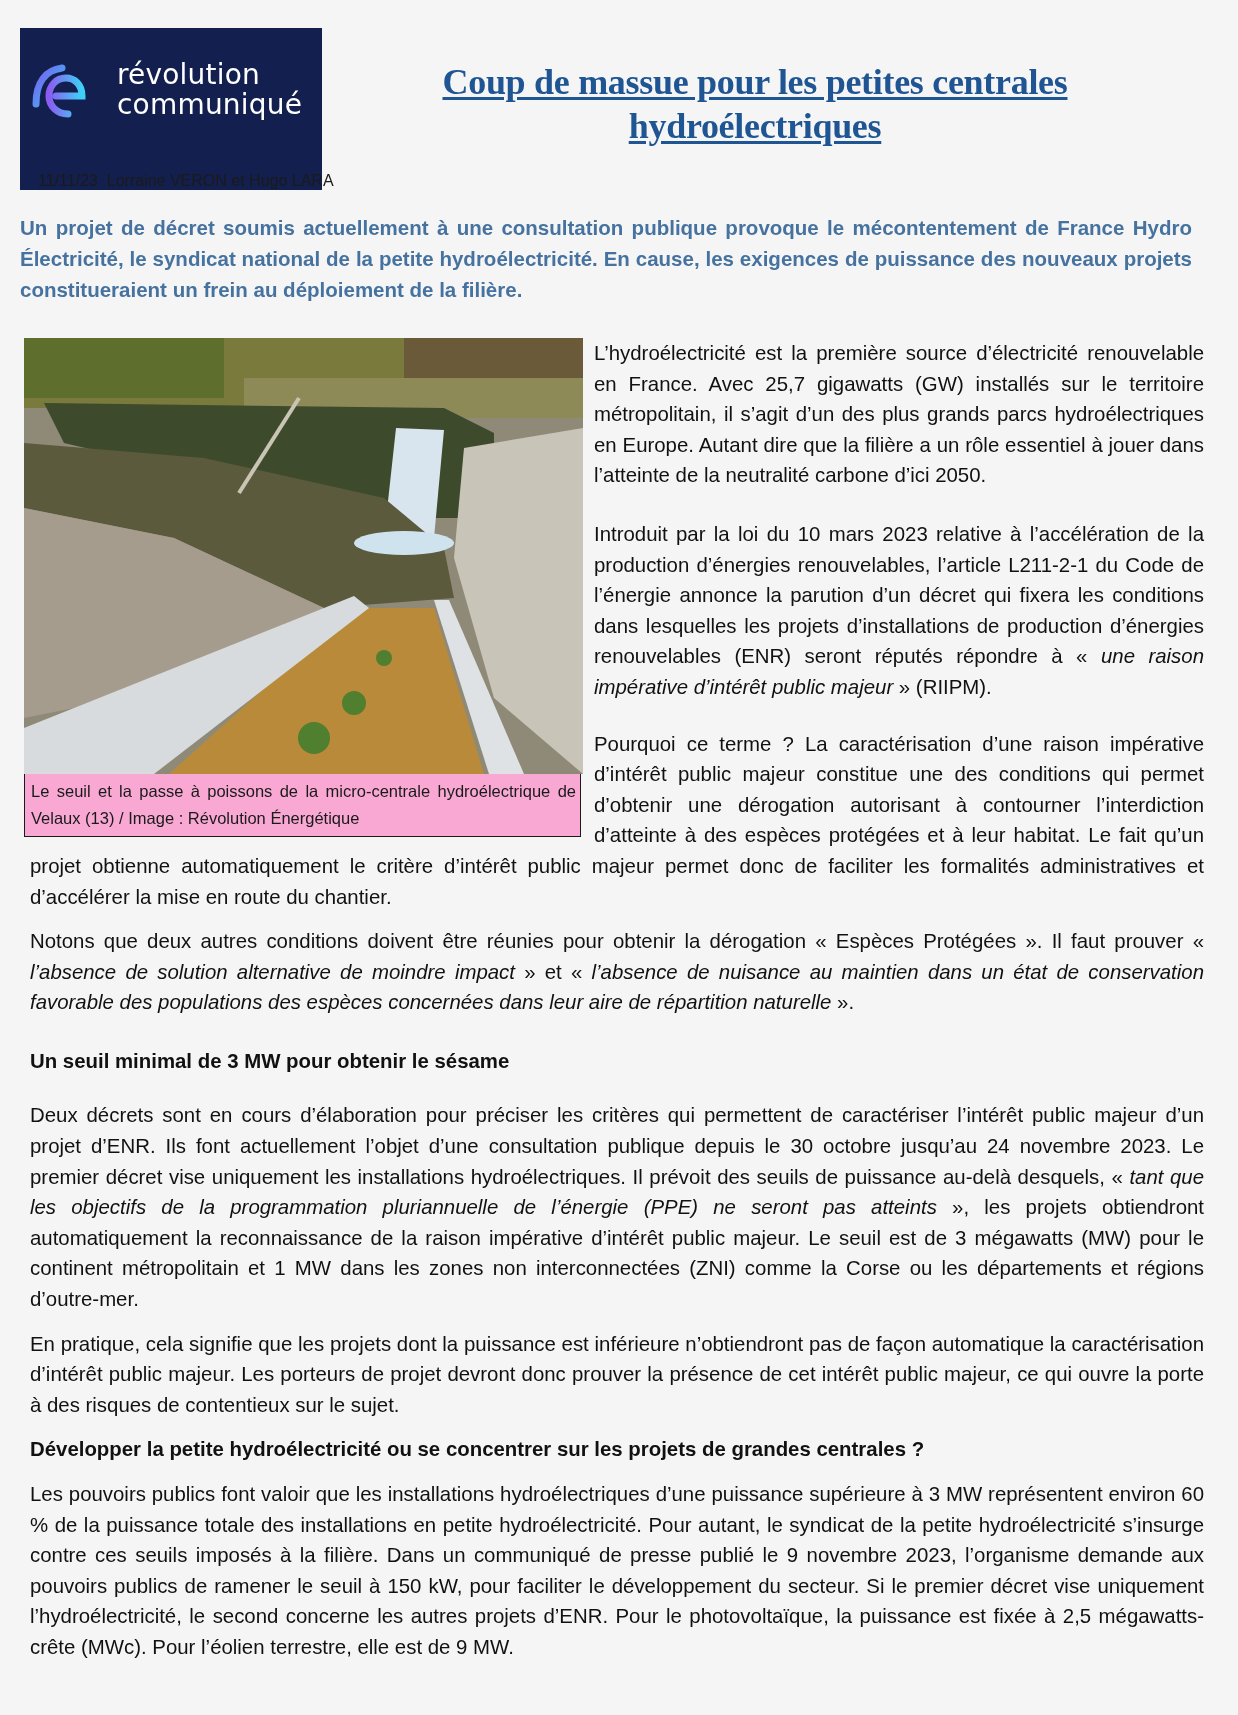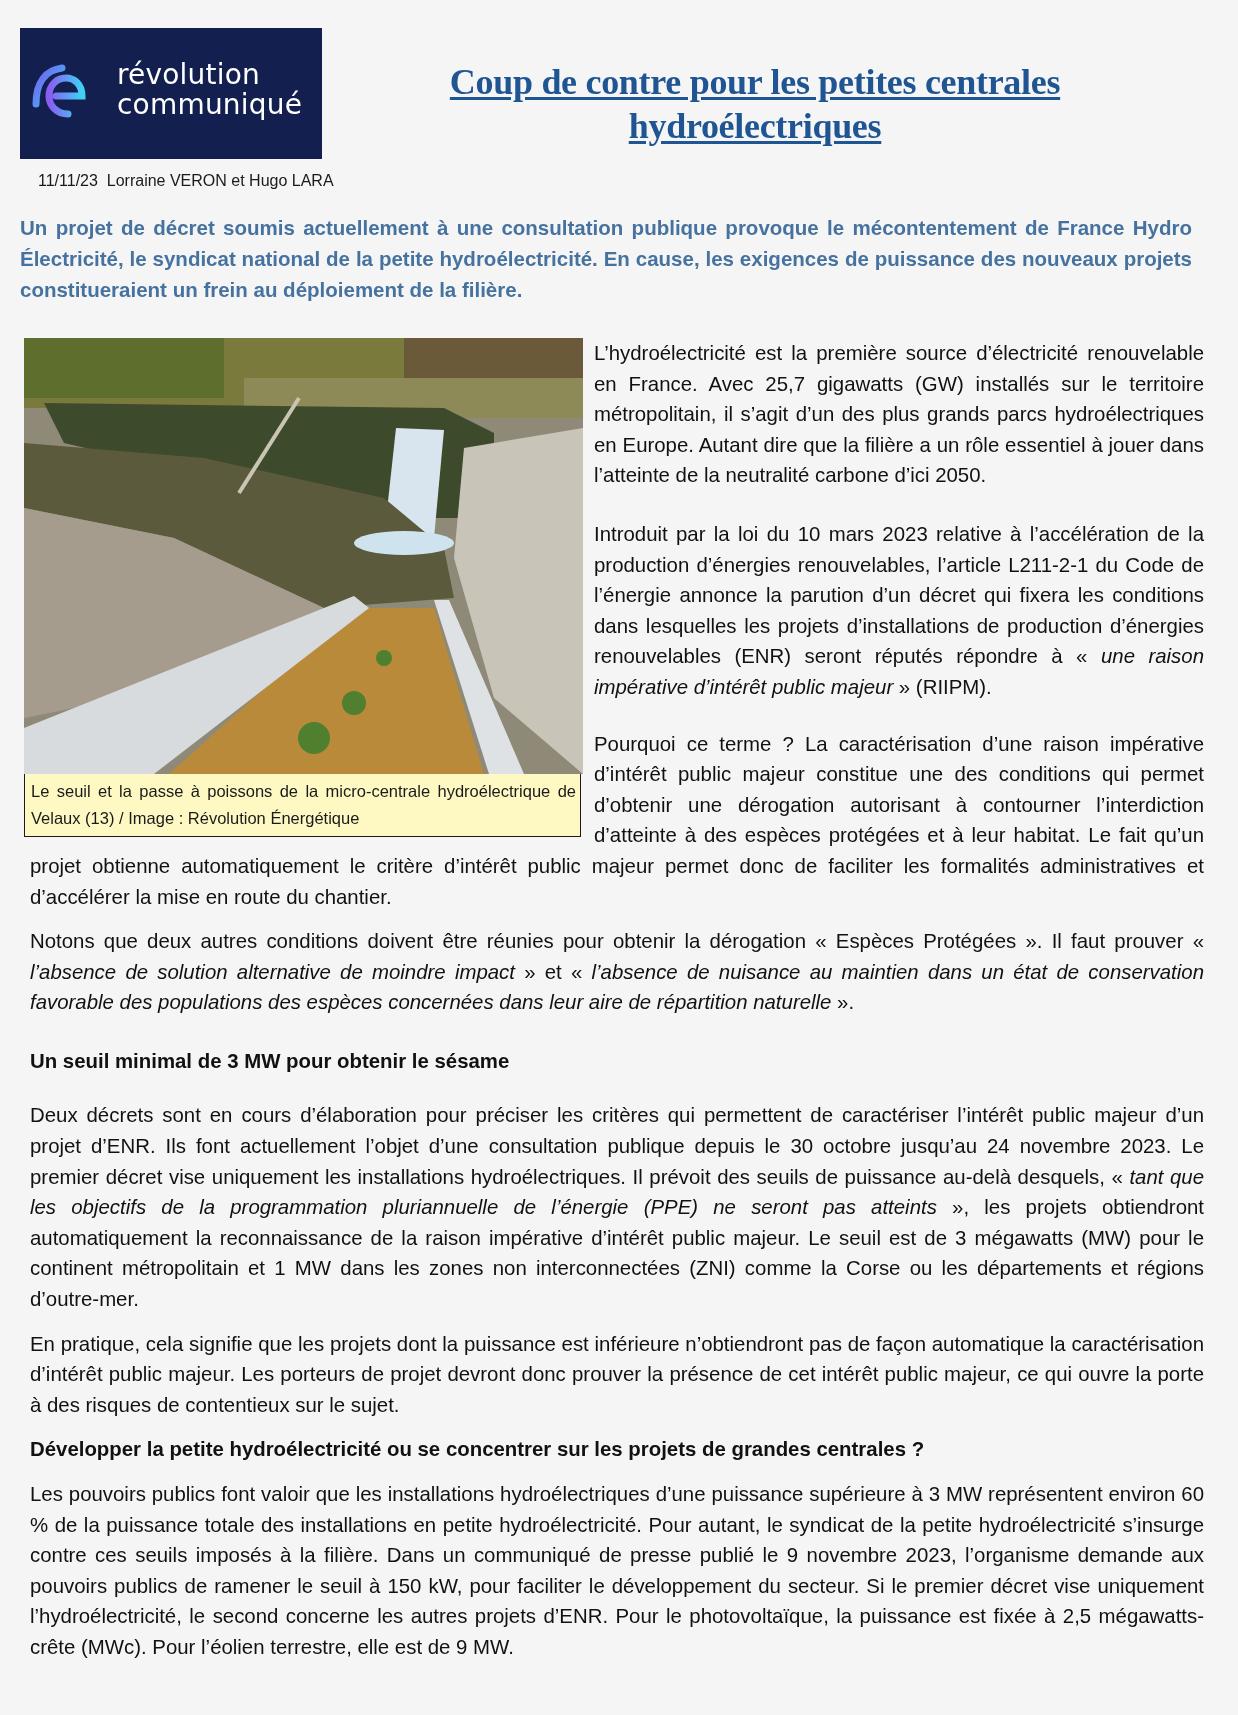--- a/index.html
+++ b/index.html
@@ -4,21 +4,21 @@
 <style>
   html, body { margin: 0; padding: 0; }
   body {
     width: 1238px; height: 1715px; overflow: hidden;
     background: #f5f5f5;
     font-family: "Liberation Sans", "DejaVu Sans", sans-serif;
     color: #111;
     position: relative;
   }
   .logo {
-    position: absolute; left: 20px; top: 28px; width: 302px; height: 131px;
+    position: absolute; left: 20px; top: 28px; width: 302px; height: 162px;
     background: #13204f;
   }
   .logo-mark { position: absolute; left: 8px; top: 32px; width: 70px; height: 62px; }
   .logo-text {
     position: absolute; left: 97px; top: 32px;
     color: #ffffff; font-family: "DejaVu Sans", sans-serif;
     font-size: 28px; line-height: 30px; letter-spacing: 0.2px;
   }
   .title {
     position: absolute; left: 440px; top: 36px; width: 630px;
@@ -43,21 +43,21 @@
   }
   .article p { margin: 0 0 28px 0; }
   .figure {
     float: left; width: 562px; margin: 0 8px 10px -6px; position: relative;
   }
   .photo {
     width: 559px; height: 436px; display: block; position: relative; overflow: hidden;
     background: linear-gradient(180deg, #6b7a3a 0%, #8b8a52 12%, #3e4a2c 22%, #555a3b 30%, #6e6a4f 45%, #8a877c 55%, #9a958a 70%, #a9a39a 100%);
   }
   .caption {
-    width: 553px; border: 1.5px solid #1b1b1b; background: #fef9c3;
+    width: 553px; border: 1.5px solid #1b1b1b; background: #f9a8d4;
     font-size: 16.5px; line-height: 27px; padding: 4px 4px 4px 6px;
     text-align: justify; color: #1a1a1a; box-sizing: content-box;
     margin-left: 0px; margin-top: -1px; width: 545px;
   }
   .para1 { margin-bottom: 28px; }
   .subhead { font-weight: bold; margin: 0 0 28px 0; }
   .tight { margin-bottom: 14px !important; }
   em { font-style: italic; }
   .u { }
 </style>
@@ -78,21 +78,21 @@
     </defs>
     <path d="M8 44 C8 22 18 10 34 8" fill="none" stroke="url(#lg1)" stroke-width="7" stroke-linecap="round"></path>
     <path d="M28 36 L54 36 C54 24 46 18 38 18 C28 18 21 26 21 36 C21 46 29 54 40 54" fill="none" stroke="url(#lg2)" stroke-width="7" stroke-linecap="round"></path>
   </svg>
   <div class="logo-text">
     <div>révolution</div>
     <div>communiqué</div>
   </div>
 </div>
 
-<h1 class="title">Coup de contre pour les petites centrales hydroélectriques</h1>
+<h1 class="title">Coup de massue pour les petites centrales hydroélectriques</h1>
 
 <div class="byline">
   <span>11/11/23</span>&nbsp;
   <span>Lorraine VERON et Hugo LARA</span>
 </div>
 
 <div class="lead">Un projet de décret soumis actuellement à une consultation publique provoque le mécontentement de France Hydro Électricité, le syndicat national de la petite hydroélectricité. En cause, les exigences de puissance des nouveaux projets constitueraient un frein au déploiement de la filière.</div>
 
 <div class="article">
   <div class="figure">

